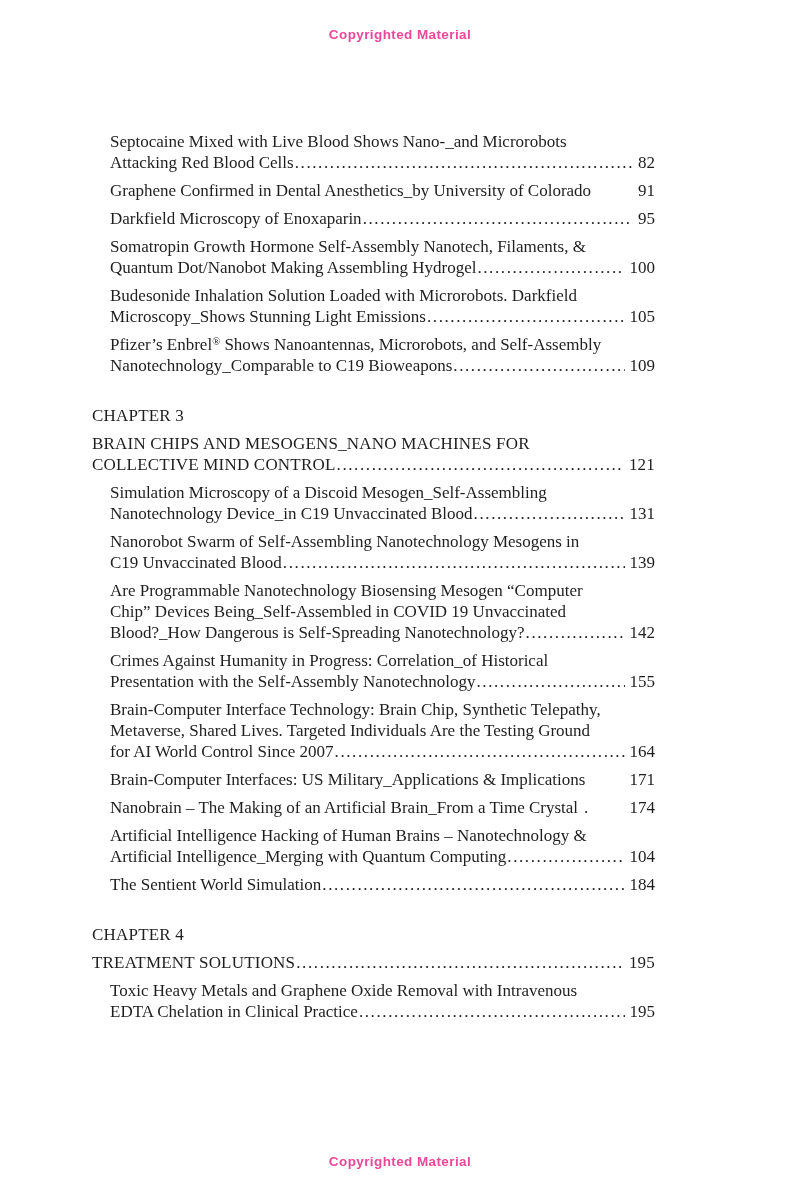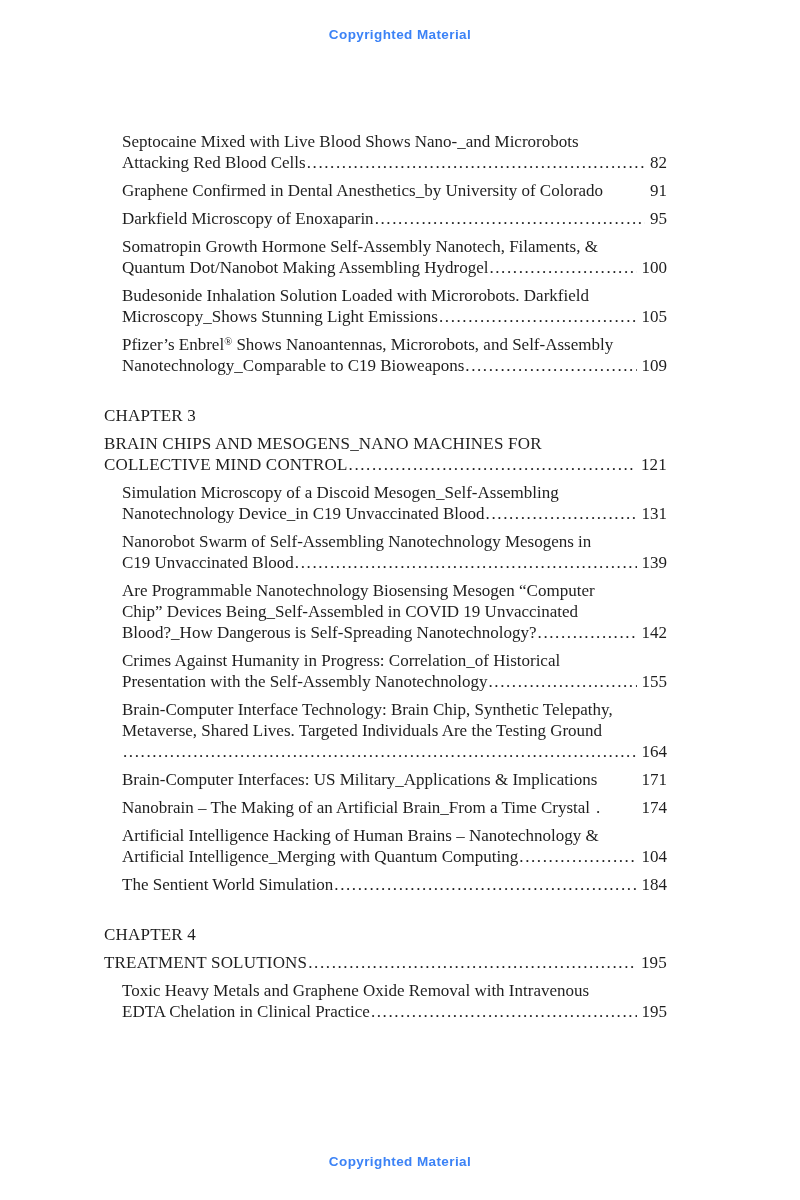--- a/index.html
+++ b/index.html
@@ -14,27 +14,27 @@
   }
   .notice {
     position: absolute;
     left: 0;
     width: 100%;
     text-align: center;
     font-family: "Liberation Sans", "DejaVu Sans", sans-serif;
     font-weight: bold;
     font-size: 13.5px;
     letter-spacing: 0.4px;
-    color: #3b82f6;
+    color: #ec4899;
   }
   .notice.top { top: 27px; }
   .notice.bottom { top: 1154px; }
   .toc {
     position: absolute;
-    left: 104px;
+    left: 92px;
     top: 131px;
     width: 563px;
   }
   .block { margin-bottom: 7px; }
   .block.gap-before { margin-top: 29px; }
   .block.entry { padding-left: 18px; }
   .toc-line {
     font-size: 17px;
     line-height: 21px;
     white-space: nowrap;
@@ -163,20 +163,21 @@
         <div class="toc-line leader-row">
           <span class="line-text">Presentation with the Self-Assembly Nanotechnology</span>
           <span class="fill dots"></span>
           <span class="page-num">155</span>
         </div>
       </div>
       <div class="block entry">
         <div class="toc-line">Brain-Computer Interface Technology: Brain Chip, Synthetic Telepathy,</div>
         <div class="toc-line">Metaverse, Shared Lives. Targeted Individuals Are the Testing Ground</div>
         <div class="toc-line leader-row">
+          <span class="line-text">for AI World Control Since 2007</span>
           <span class="fill dots"></span>
           <span class="page-num">164</span>
         </div>
       </div>
       <div class="block entry">
         <div class="toc-line leader-row">
           <span class="line-text">Brain-Computer Interfaces: US Military_Applications &amp; Implications</span>
           <span class="fill space"></span>
           <span class="page-num">171</span>
         </div>

